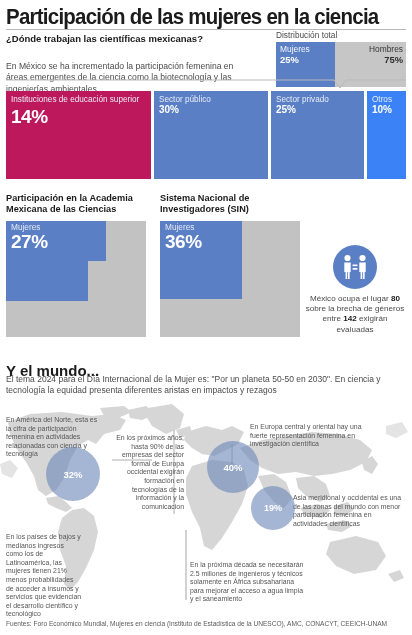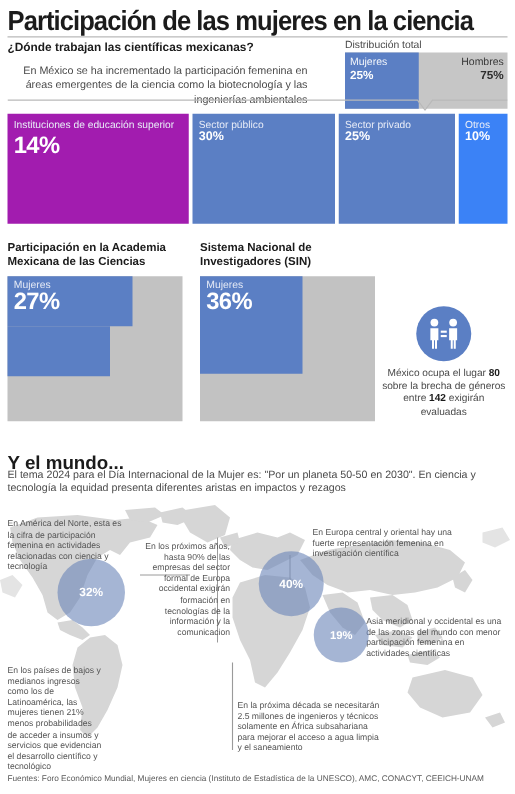--- a/index.html
+++ b/index.html
@@ -25,21 +25,21 @@
     white-space:nowrap;
   }
   .title-rule {
     position:absolute; left:6px; top:29px; width:400px; height:1px;
     background:#b9b9b9;
   }
 
   
   .intro { position:absolute; left:6px; top:33px; width:240px; }
   .intro h2 { font-size:9.5px; font-weight:bold; color:#1b1b1b; line-height:12px; }
-  .intro p { font-size:8.6px; line-height:11.4px; color:#4a4a4a; margin-top:6px;text-align:right; }
+  .intro p { font-size:8.6px; line-height:11.4px; color:#4a4a4a; margin-top:16px; }
 
   
   .dist-wrap { position:absolute; left:276px; top:30px; width:130px; }
   .dist-label { font-size:8.3px; color:#4a4a4a; margin-bottom:2px; }
   .dist-bar { position:relative; height:45px; width:130px; background:#c6c6c6; display:flex; }
   .dist-women { background:#5b7fc4; width:45%; height:100%; position:relative; }
   .dist-men   { flex:1; height:100%; position:relative; }
   .dist-women .k { position:absolute; left:4px; top:3px; color:#ffffff; }
   .dist-men .k  { position:absolute; right:3px; top:3px; text-align:right; color:#2e2e2e; }
   .k .n { display:block; font-size:8.4px; font-weight:normal; line-height:9px; opacity:.93; }
@@ -47,21 +47,21 @@
 
   
   .connector { position:absolute; left:6px; top:76px; width:400px; height:14px; }
 
   
   .tiles { position:absolute; left:6px; top:91px; width:400px; height:88px; display:flex; gap:3px; }
   .tile { position:relative; color:#fff; padding:4px 5px; }
   .tile .t { font-size:8.2px; line-height:9.6px; color:#e8ecf7; }
   .tile .big { font-size:19px; font-weight:bold; line-height:21px; margin-top:1px; letter-spacing:-0.5px; }
   .tile .small { font-size:10px; font-weight:bold; line-height:10px; color:#ffffff; }
-  .tile-1 { background:#a21caf; width:145px; }
+  .tile-1 { background:#be185d; width:145px; }
   .tile-2 { background:#5b7fc4; width:114px; }
   .tile-3 { background:#5b7fc4; width:93px; }
   .tile-4 { background:#3b82f6; flex:1; }
 
   
   .mid-l { position:absolute; left:6px; top:193px; width:140px; }
   .mid-r { position:absolute; left:160px; top:193px; width:140px; }
   .mid-h { font-size:9.2px; font-weight:bold; color:#1b1b1b; line-height:11px; }
   .waffle { position:relative; margin-top:6px; width:140px; height:116px; background:#c2c2c2; }
   .wfill { position:absolute; left:0; top:0; background:#5b7fc4; }

